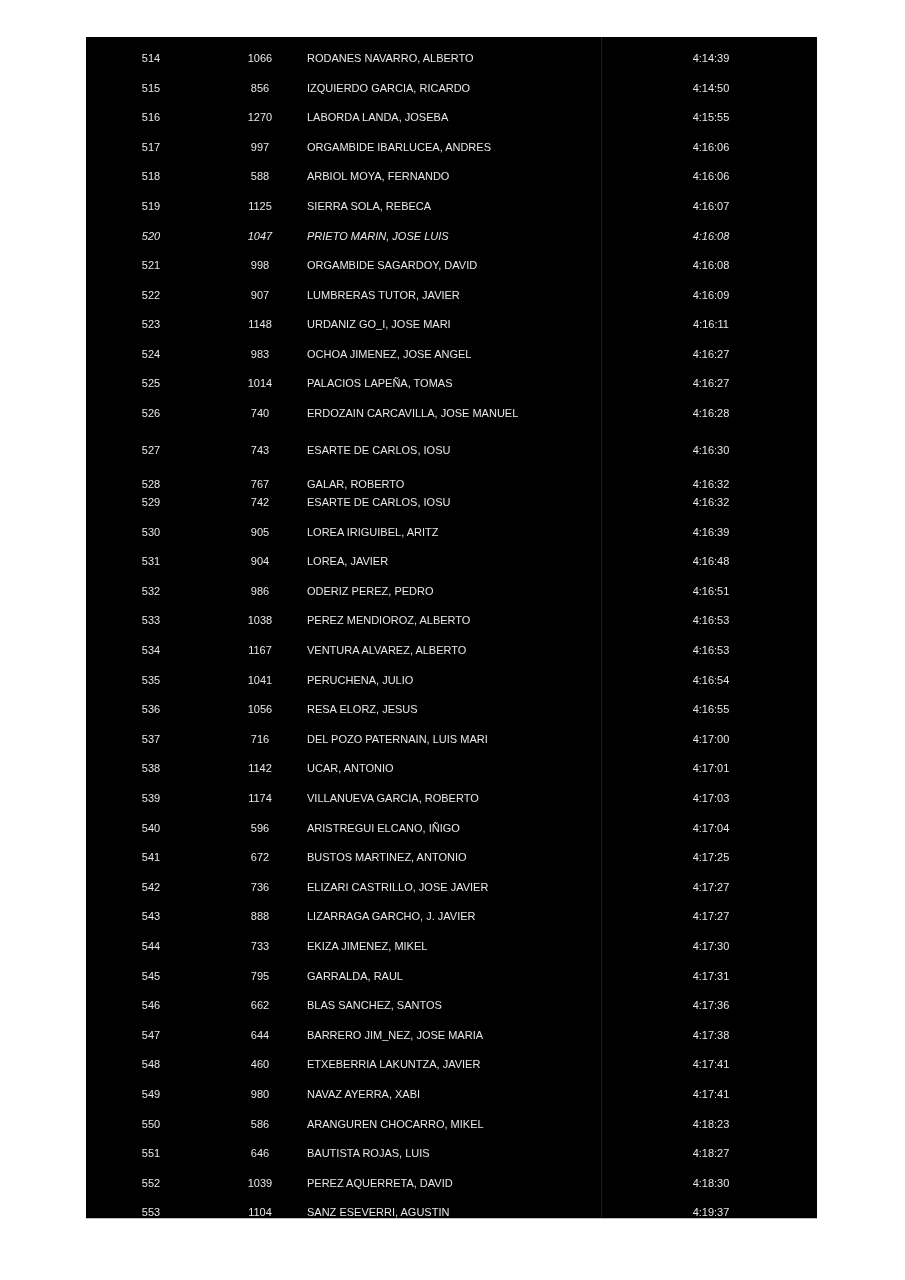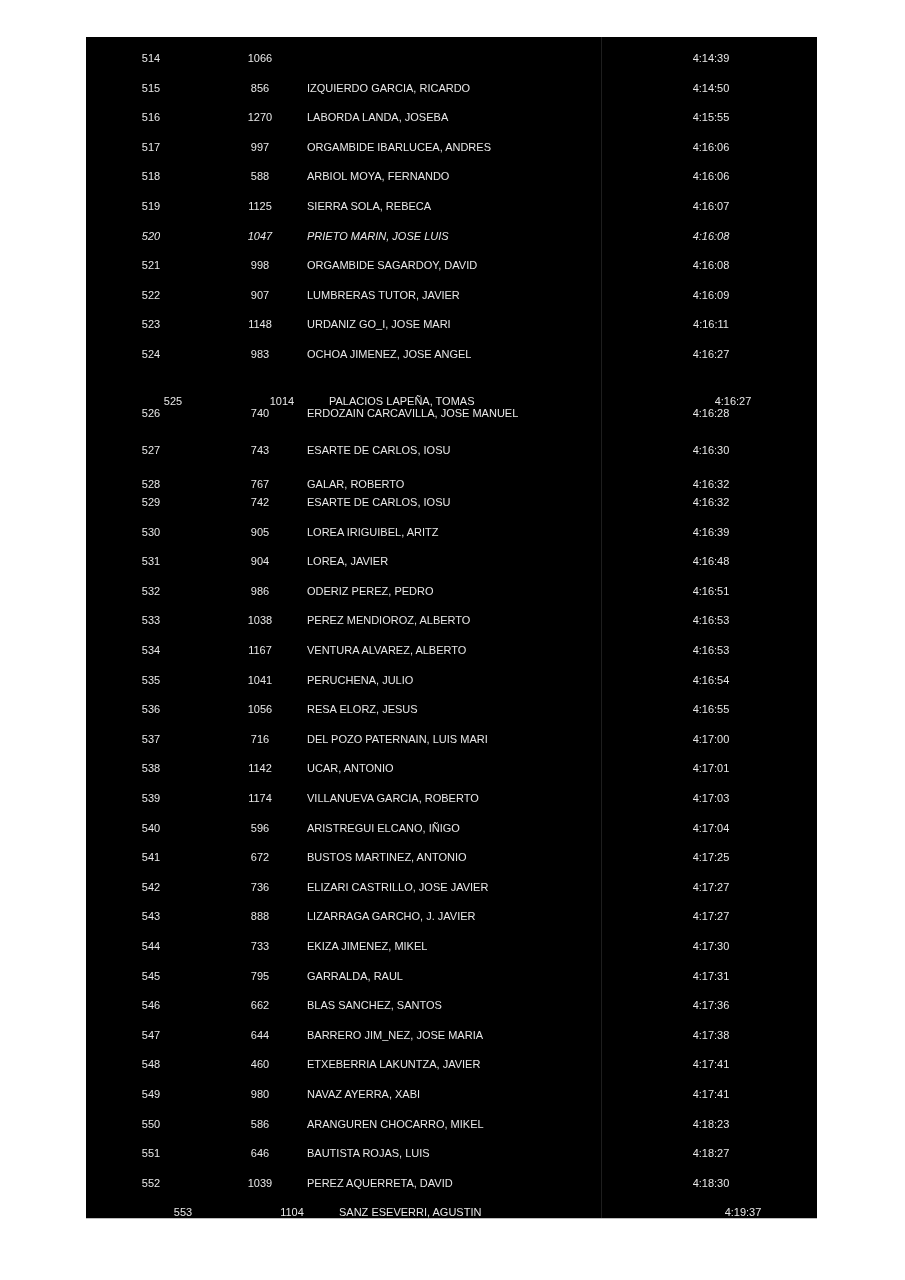--- a/index.html
+++ b/index.html
@@ -55,20 +55,21 @@
 </style>
 </head>
 <body>
 
 <div class="page">
   <div class="results-table" id="results-table">
     <div class="col-divider"></div>
   <div class="row" style="top: 11px;">
         <span class="cell c-pos">514</span>
         <span class="cell c-bib">1066</span>
+        <span class="cell c-name">RODANES NAVARRO, ALBERTO</span>
         <span class="cell c-time">4:14:39</span>
       </div>
       <div class="row" style="top: 40.6px;">
         <span class="cell c-pos">515</span>
         <span class="cell c-bib">856</span>
         <span class="cell c-name">IZQUIERDO GARCIA, RICARDO</span>
         <span class="cell c-time">4:14:50</span>
       </div>
       <div class="row" style="top: 70.2px;">
         <span class="cell c-pos">516</span>
@@ -117,21 +118,21 @@
         <span class="cell c-bib">1148</span>
         <span class="cell c-name">URDANIZ GO_I, JOSE MARI</span>
         <span class="cell c-time">4:16:11</span>
       </div>
       <div class="row" style="top: 307px;">
         <span class="cell c-pos">524</span>
         <span class="cell c-bib">983</span>
         <span class="cell c-name">OCHOA JIMENEZ, JOSE ANGEL</span>
         <span class="cell c-time">4:16:27</span>
       </div>
-      <div class="row" style="top: 354px; margin-left: 22px;">
+      <div class="row" style="top: 336px;">
         <span class="cell c-pos">525</span>
         <span class="cell c-bib">1014</span>
         <span class="cell c-name">PALACIOS LAPEÑA, TOMAS</span>
         <span class="cell c-time">4:16:27</span>
       </div>
       <div class="row" style="top: 366.2px;">
         <span class="cell c-pos">526</span>
         <span class="cell c-bib">740</span>
         <span class="cell c-name">ERDOZAIN CARCAVILLA, JOSE MANUEL</span>
         <span class="cell c-time">4:16:28</span>
@@ -285,20 +286,20 @@
         <span class="cell c-bib">646</span>
         <span class="cell c-name">BAUTISTA ROJAS, LUIS</span>
         <span class="cell c-time">4:18:27</span>
       </div>
       <div class="row" style="top: 1135.8px;">
         <span class="cell c-pos">552</span>
         <span class="cell c-bib">1039</span>
         <span class="cell c-name">PEREZ AQUERRETA, DAVID</span>
         <span class="cell c-time">4:18:30</span>
       </div>
-      <div class="row" style="top: 1165.4px; margin-left: 32px;">
+      <div class="row" style="top: 1165.4px;">
         <span class="cell c-pos">553</span>
         <span class="cell c-bib">1104</span>
         <span class="cell c-name">SANZ ESEVERRI, AGUSTIN</span>
         <span class="cell c-time">4:19:37</span>
       </div>
     </div>
 </div>
 
 </body></html>

